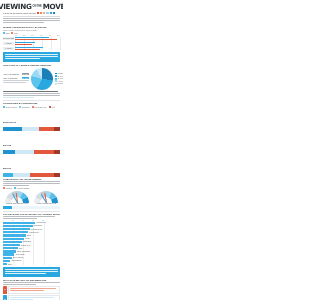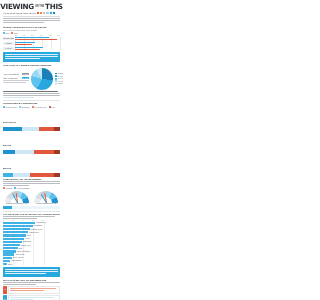--- a/index.html
+++ b/index.html
@@ -167,21 +167,21 @@
 </style>
 </head>
 <body>
 
 <div id="page">
 
   <div class="hdr">
     <div class="logo-row">
       <span class="logo-word">VIEWING</span>
       <span class="logo-mid">ON THE</span>
-      <span class="logo-word">THIS</span>
+      <span class="logo-word">MOVE</span>
     </div>
 
     <div class="hdr-sub">
       <span class="k">THE STATE OF MOBILE VIDEO VIEWING</span>
       <span class="sw" style="background:#e2583d"></span>
       <span class="sw" style="background:#f08a5d"></span>
       <span class="sw" style="background:#f4b183"></span>
       <span class="sw" style="background:#9ad9f3"></span>
       <span class="sw" style="background:#29a7df"></span>
       <span class="sw" style="background:#1b7fb8"></span>

